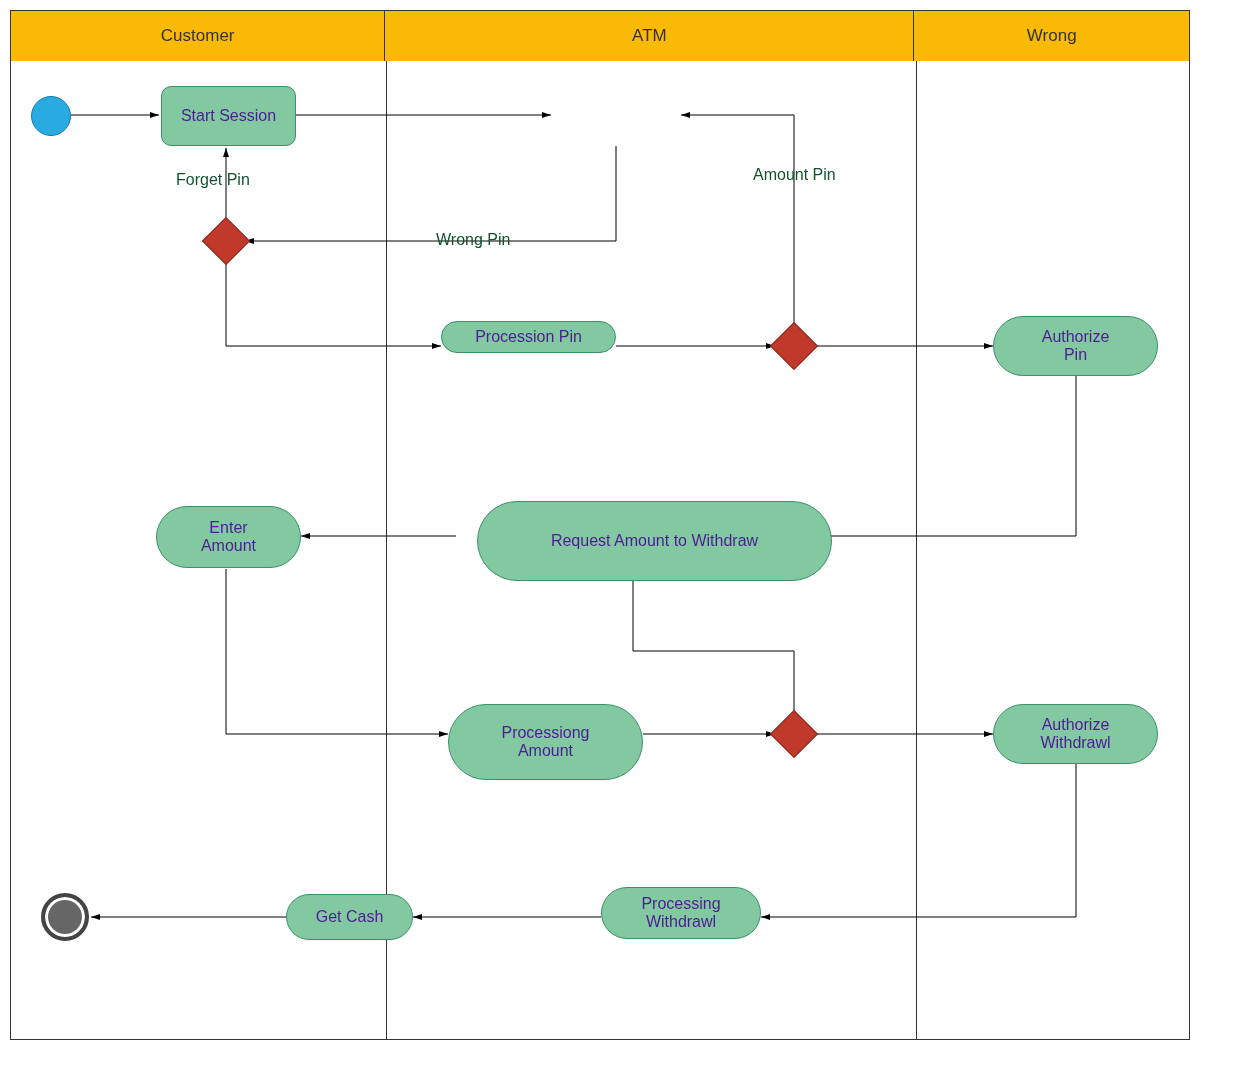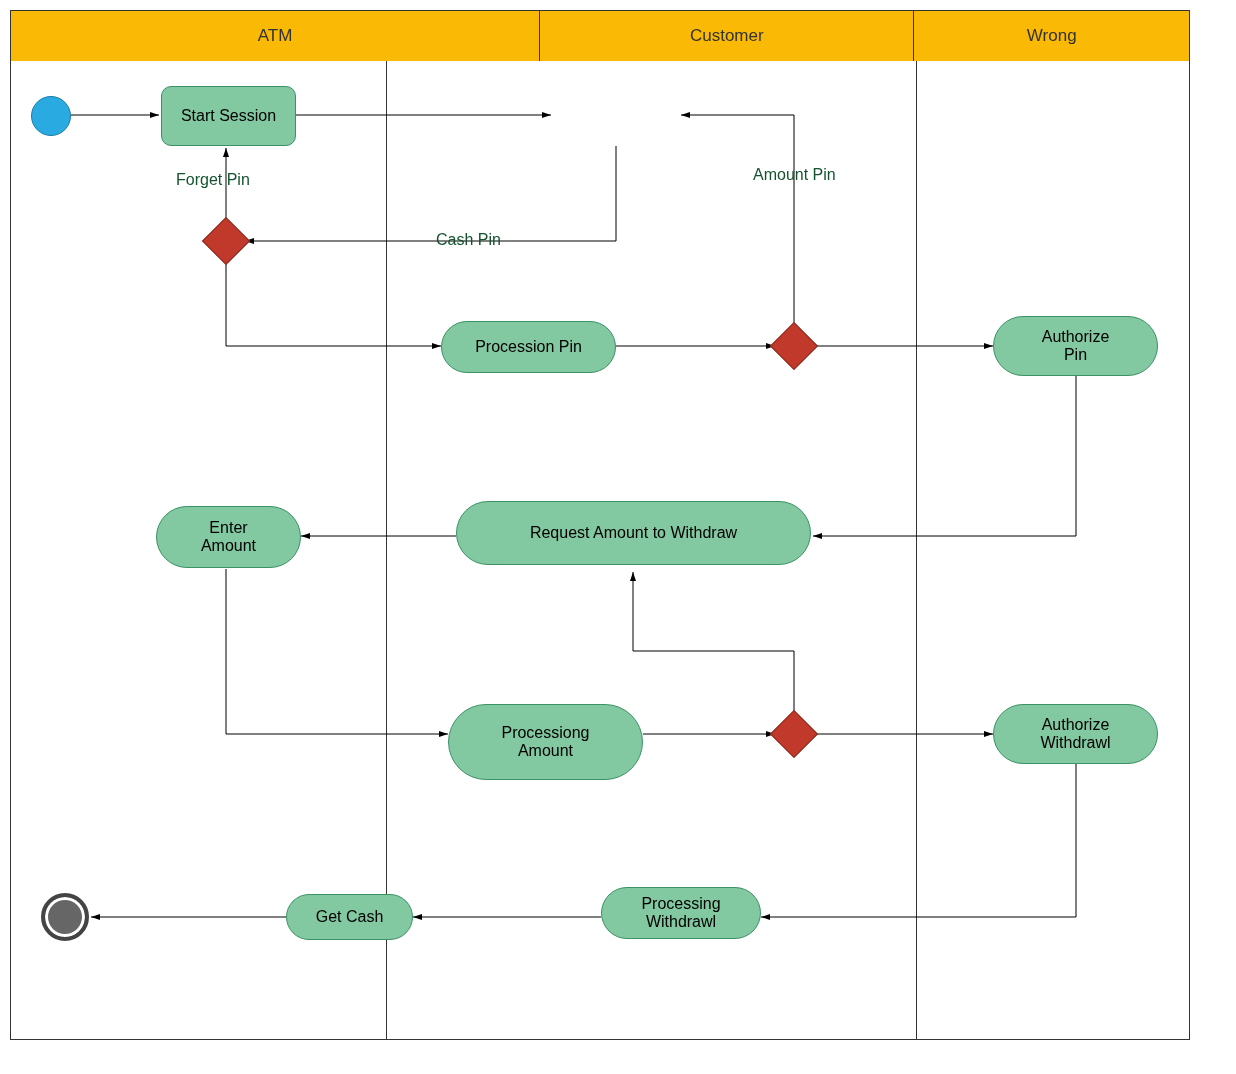--- a/index.html
+++ b/index.html
@@ -2,36 +2,36 @@
 <html><head>
   <meta charset="utf-8">
   <style>
     * { margin: 0; padding: 0; box-sizing: border-box; }
     body { font-family: Arial, sans-serif; background: #fff; padding: 10px; }
     .diagram { position: relative; width: 1180px; height: 1030px; border: 1px solid #333; }
     .header { display: flex; background: #f9b904; height: 50px; }
     .header-cell { display: flex; align-items: center; justify-content: center; font-size: 17px; color: #333; border-right: 1px solid #333; }
     .header-cell:last-child { border-right: none; }
     .lane-divider { position: absolute; top: 50px; bottom: 0; width: 1px; background: #333; }
-    .node { position: absolute; display: flex; align-items: center; justify-content: center; text-align: center; font-size: 16px; color: #000000; padding: 5px 12px; }
+    .node { position: absolute; display: flex; align-items: center; justify-content: center; text-align: center; font-size: 16px; color: #4c1d95; padding: 5px 12px; }
     .rounded-rect { background: #82c8a0; border: 1px solid #3a9265; border-radius: 10px; }
     .pill { background: #82c8a0; border: 1px solid #3a9265; border-radius: 999px; }
     .diamond { background: #c0392b; border: 1px solid #8b2a1f; transform: rotate(45deg); width: 34px; height: 34px; }
     .start-circle { background: #29abe2; border: 1px solid #1a7ca6; border-radius: 50%; width: 40px; height: 40px; }
     .end-circle { background: #666; border: 4px solid #444; border-radius: 50%; width: 48px; height: 48px; box-shadow: inset 0 0 0 3px #fff; }
     .edge-label { position: absolute; font-size: 16px; color: #14532d; background: transparent; }
     svg.arrows { position: absolute; top: 0; left: 0; width: 100%; height: 100%; pointer-events: none; }
   </style>
 </head>
 <body>
 
 <div class="diagram">
   <div class="header">
+    <div class="header-cell" style="width:375px">Customer</div>
     <div class="header-cell" style="width:530px">ATM</div>
-    <div class="header-cell" style="width:375px">Customer</div>
     <div class="header-cell" style="width:275px">Wrong</div>
   </div>
   <div class="lane-divider" style="left:375px"></div>
   <div class="lane-divider" style="left:905px"></div>
 
   <svg class="arrows">
     <defs>
       <marker id="arrow" markerWidth="10" markerHeight="10" refX="9" refY="3" orient="auto">
         <path d="M0,0 L9,3 L0,6 Z" fill="#000"></path>
       </marker>
@@ -73,35 +73,35 @@
   </svg>
 
   <div class="start-circle" style="position:absolute; left:20px; top:85px"></div>
 
   <div class="end-circle" style="position:absolute; left:30px; top:882px"></div>
 
   <div class="node rounded-rect" style="left:150px; top:75px; width:135px; height:60px">Start Session</div>
 
   <div class="diamond" style="position:absolute; left:198px; top:213px"></div>
 
-  <div class="node pill" style="left:430px; top:310px; width:175px; height:52px">Procession Pin</div>
+  <div class="node pill" style="left:430px; top:310px; width:175px; height:32px">Procession Pin</div>
   <div class="diamond" style="position:absolute; left:766px; top:318px"></div>
   <div class="node pill" style="left:982px; top:305px; width:165px; height:60px; white-space:pre-line">Authorize
 Pin</div>
 
-  <div class="node pill" style="left:445px; top:490px; width:355px; height:64px">Request Amount to Withdraw</div>
+  <div class="node pill" style="left:466px; top:490px; width:355px; height:80px">Request Amount to Withdraw</div>
   <div class="node pill" style="left:145px; top:495px; width:145px; height:62px; white-space:pre-line">Enter
 Amount</div>
 
   <div class="node pill" style="left:437px; top:693px; width:195px; height:76px; white-space:pre-line">Processiong
 Amount</div>
   <div class="diamond" style="position:absolute; left:766px; top:706px"></div>
   <div class="node pill" style="left:982px; top:693px; width:165px; height:60px; white-space:pre-line">Authorize
 Withdrawl</div>
 
   <div class="node pill" style="left:590px; top:876px; width:160px; height:52px; white-space:pre-line">Processing
 Withdrawl</div>
   <div class="node pill" style="left:275px; top:883px; width:127px; height:46px">Get Cash</div>
 
   <div class="edge-label" style="left:165px; top:160px">Forget Pin</div>
-  <div class="edge-label" style="left:425px; top:220px">Cash Pin</div>
+  <div class="edge-label" style="left:425px; top:220px">Wrong Pin</div>
   <div class="edge-label" style="left:742px; top:155px">Amount Pin</div>
 </div>
 
 </body></html>

